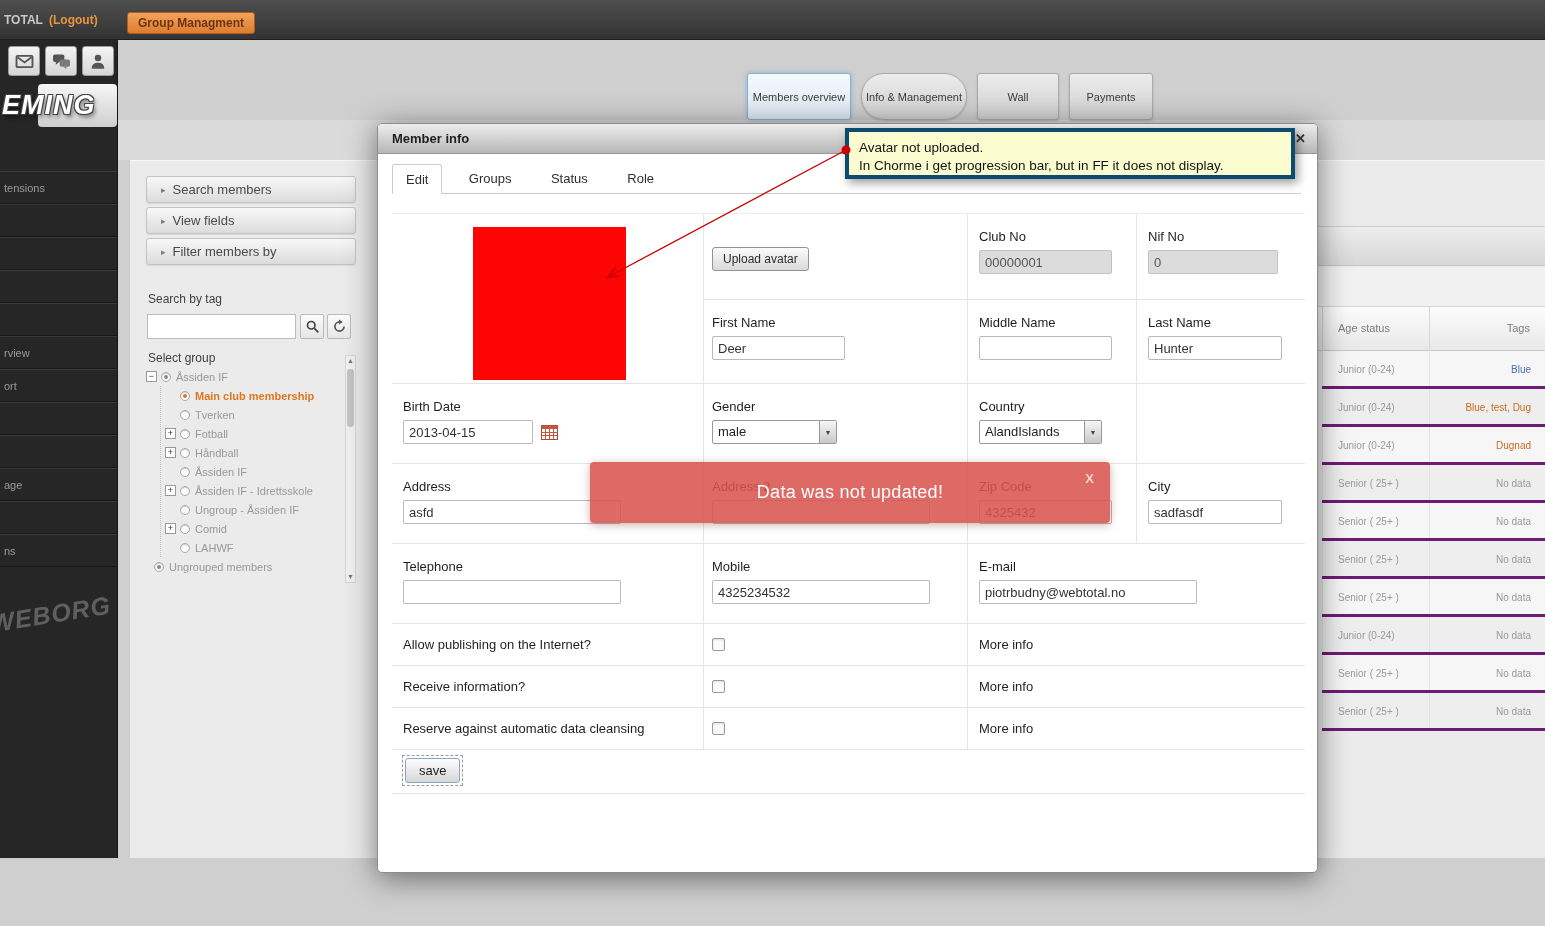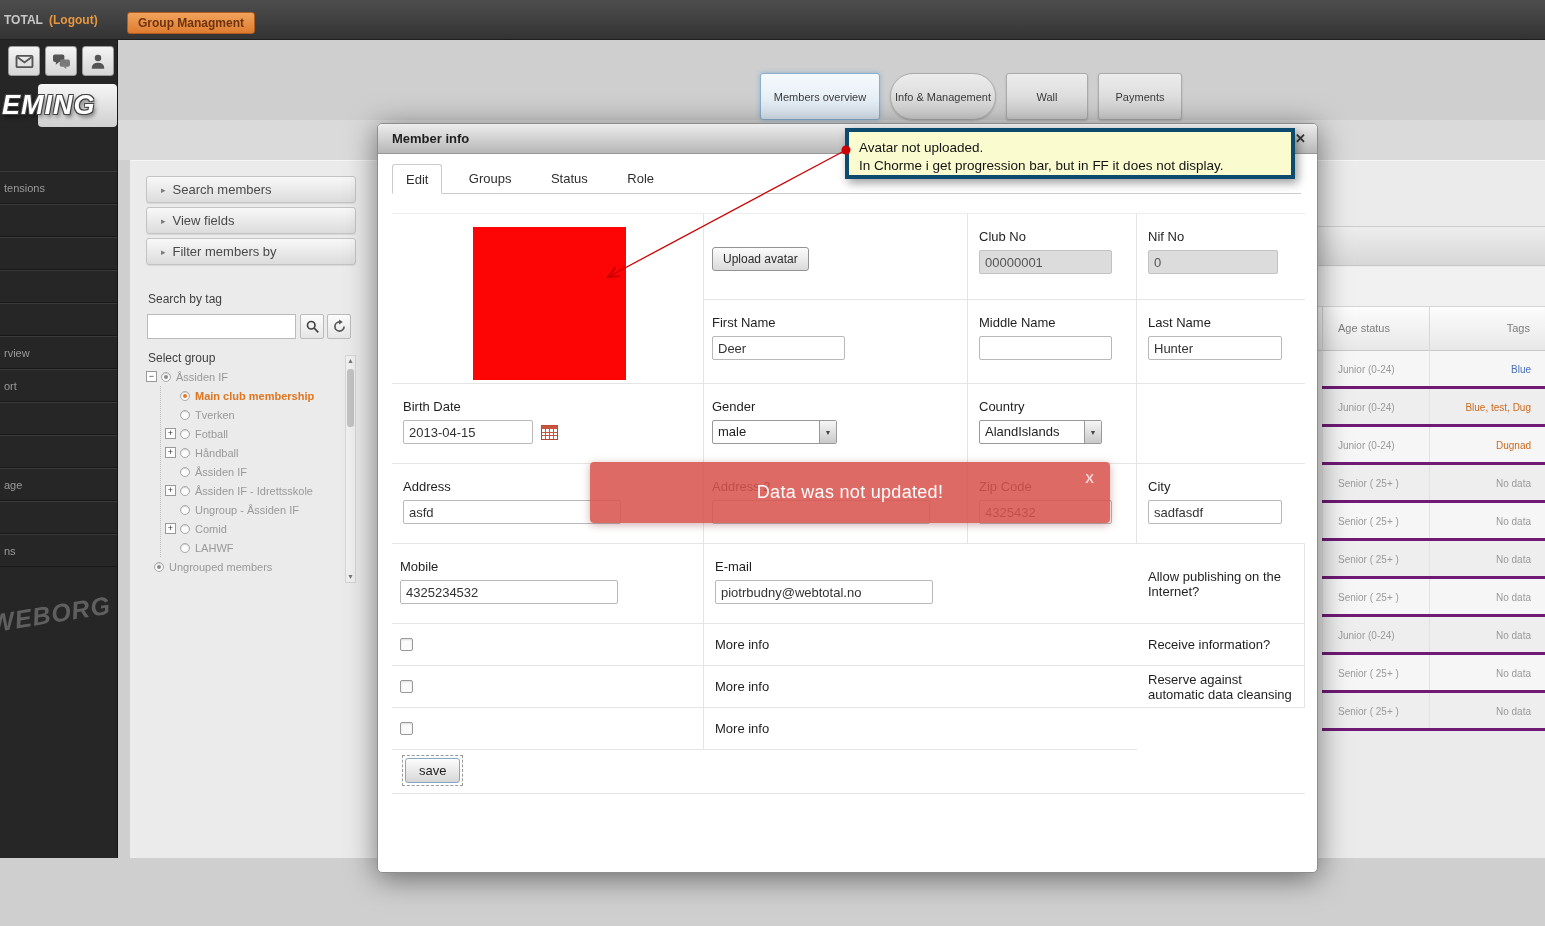--- a/index.html
+++ b/index.html
@@ -42,21 +42,21 @@
   
   .tab-strip-bg{position:absolute;left:118px;top:120px;width:1427px;height:40px;background:#dadada;}
   .main-panel{position:absolute;left:130px;top:160px;width:1415px;height:698px;background:#ebebeb;
     border-top:1px solid #f7f7f7;}
 
   
   .page-tabs{position:absolute;left:747px;top:73px;display:flex;gap:10px;z-index:6;}
   .ptab{height:47px;display:flex;align-items:center;justify-content:center;font-size:11px;color:#3a3a3a;
     background:linear-gradient(#ececec,#d0d0d0);border:1px solid #ababab;border-radius:3px;
     box-shadow:0 1px 2px rgba(0,0,0,.18);cursor:pointer;text-align:center;}
-  .pt1{width:120px;margin-left:13px;} .pt2{width:106px;border-radius:23px;} .pt3{width:82px;} .pt4{width:84px;}
+  .pt1{width:104px;} .pt2{width:106px;border-radius:23px;} .pt3{width:82px;} .pt4{width:84px;}
   .ptab.active{background:linear-gradient(#f5f9fc,#dde9f3);border-color:#8ab0d0;
     box-shadow:0 0 5px rgba(110,160,205,.65);}
 
   
   .band-toolbar{position:absolute;left:600px;right:0;top:65px;height:40px;
     background:linear-gradient(#ededed,#d7d7d7);border-top:1px solid #ccc;border-bottom:1px solid #c6c6c6;}
   .band-sub{position:absolute;left:600px;right:0;top:106px;height:39px;background:#f1f1f1;}
   .band-thead{position:absolute;left:600px;right:0;top:145px;height:45px;
     background:linear-gradient(#fcfcfc,#e8e8e8);border-top:1px solid #d5d5d5;border-bottom:1px solid #c8c8c8;}
   .hcells,.mrow{position:absolute;left:1192px;right:0;display:flex;}
@@ -447,20 +447,24 @@
     </div>
     <div class="cell">
       <span class="flabel">Zip Code</span>
       <input class="tin w133" value="4325432" style="">
     </div>
     <div class="cell lastcol">
       <span class="flabel">City</span>
       <input class="tin w134" value="sadfasdf" style="">
     </div>
 
+    <div class="cell">
+      <span class="flabel">Telephone</span>
+      <input class="tin w218" value="" style="">
+    </div>
     <div class="cell colB">
       <span class="flabel">Mobile</span>
       <input class="tin w218" value="4325234532" style="">
     </div>
     <div class="cell span2 lastcol">
       <span class="flabel">E-mail</span>
       <input class="tin w218" value="piotrbudny@webtotal.no" style="">
     </div>
 
     <div class="cell vcenter">

